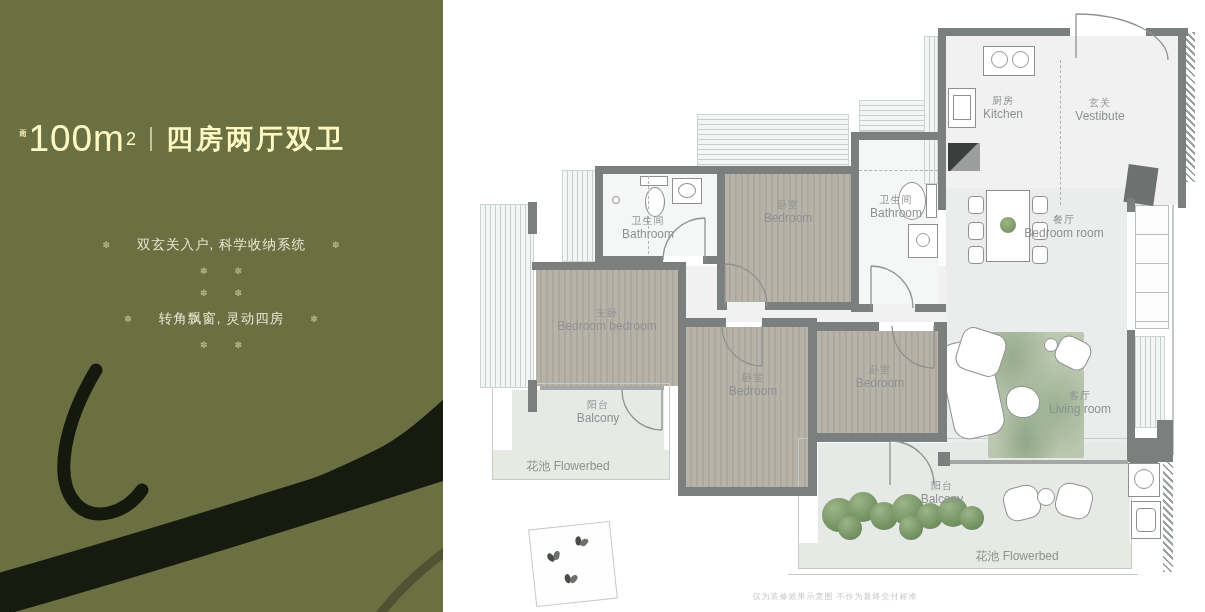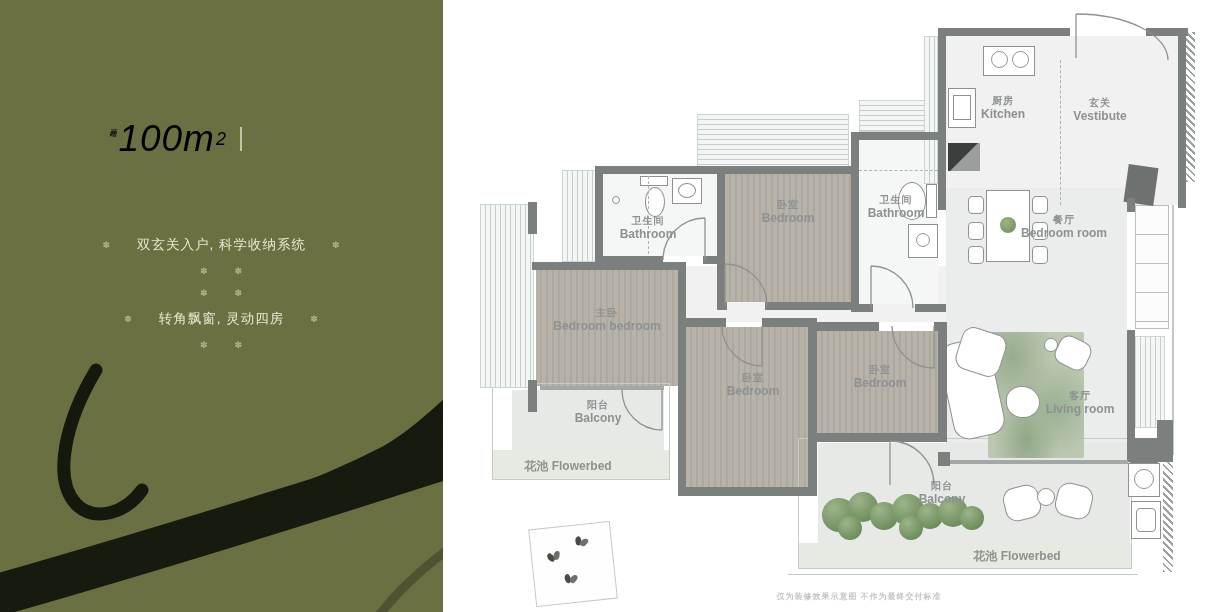--- a/index.html
+++ b/index.html
@@ -5,21 +5,21 @@
   html,body{margin:0;padding:0;background:#ffffff;}
   #stage{position:relative;width:1205px;height:612px;background:#ffffff;overflow:hidden;
          font-family:"Liberation Sans","DejaVu Sans",sans-serif;}
   .a{position:absolute;box-sizing:border-box;}
   
   #panel{left:0;top:0;width:443px;height:612px;background:#6b7042;overflow:hidden;}
   #title{left:0;top:48px;width:443px;text-align:center;
          font-family:"Liberation Serif","DejaVu Serif",serif;font-size:47px;letter-spacing:5px;
          background:linear-gradient(90deg,#1d3b27 0%,#1d3b27 50%,#2f6b3c 62%,#4a9a52 72%,#2c6a3a 84%,#16321f 100%);
          -webkit-background-clip:text;background-clip:text;color:transparent;white-space:nowrap;}
-  #arealine{left:0;top:118px;width:365px;display:flex;align-items:center;justify-content:center;color:#000000;font-style:italic;}
+  #arealine{left:0;top:118px;width:365px;display:flex;align-items:center;justify-content:center;color:#fef9c3;}
   .area-pre{writing-mode:vertical-rl;font-size:7px;line-height:1.05;letter-spacing:0;opacity:.85;margin-right:2px;height:30px;}
   .area-val{font-size:37px;letter-spacing:1px;}
   .area-sup{font-size:18px;vertical-align:super;line-height:1;margin-left:1px;}
   .area-div{width:0;height:24px;border-left:2px solid #d9d7bd;margin:0 14px;opacity:.8;}
   .area-layout{font-size:27px;font-weight:bold;letter-spacing:3px;}
   #features{left:0;top:236px;width:443px;display:flex;flex-direction:column;gap:12px;}
   .feat{display:flex;align-items:center;justify-content:center;gap:26px;color:#e9e7d2;font-size:13.5px;letter-spacing:1px;}
   .feat .bul{font-size:9px;color:#b9bd8f;opacity:.9;}
   
   .wall{background:#7b7f7d;}
@@ -66,20 +66,21 @@
       <path d="M 250 515 C 330 488, 390 458, 462 418" stroke="#171a0e" stroke-width="24" fill="none" stroke-linecap="round"></path>
       <path d="M 355 470 C 398 450, 424 428, 458 396" stroke="#171a0e" stroke-width="15" fill="none" stroke-linecap="round"></path>
       <path d="M 96 370 C 66 420, 52 478, 76 504 C 94 523, 126 513, 142 490" stroke="#15180c" stroke-width="13" fill="none" stroke-linecap="round"></path>
       <path d="M 380 614 C 402 586, 430 562, 458 542" stroke="#3a3d27" stroke-width="9" fill="none" stroke-linecap="round" opacity="0.55"></path>
     </svg>
     <div id="arealine" class="a">
       <span class="area-pre">建面约</span>
       <span class="area-val">100m</span>
       <span class="area-sup">2</span>
       <span class="area-div"></span>
+      <span class="area-layout">四房两厅双卫</span>
     </div>
     <div id="features" class="a">
       <div class="feat">
         <span class="bul">✽</span>
         <span>双玄关入户, 科学收纳系统</span>
         <span class="bul">✽</span>
       </div>
       <div class="feat">
         <span class="bul">✽</span>
         <span class="bul">✽</span>
@@ -93,21 +94,21 @@
         <span>转角飘窗, 灵动四房</span>
         <span class="bul">✽</span>
       </div>
       <div class="feat">
         <span class="bul">✽</span>
         <span class="bul">✽</span>
       </div>
     </div>
   </div>
 
-  <div class="a" style="left:0;top:0;width:1205px;height:443px;font-weight:bold;">
+  <div class="a" style="left:0;top:0;width:1205px;height:443px;">
 
     <div class="a marble" style="left:946px;top:36px;width:121px;height:152px;"></div>
     <div class="a marble" style="left:1067px;top:36px;width:111px;height:169px;"></div>
     <div class="a marble2" style="left:946px;top:188px;width:181px;height:142px;"></div>
     <div class="a marble2" style="left:946px;top:330px;width:181px;height:130px;"></div>
     <div class="a marble" style="left:686px;top:266px;width:260px;height:56px;"></div>
     <div class="a bathf" style="left:603px;top:174px;width:114px;height:82px;"></div>
     <div class="a bathf" style="left:859px;top:140px;width:79px;height:164px;"></div>
     <div class="a wood" style="left:725px;top:174px;width:126px;height:128px;"></div>
     <div class="a wood" style="left:536px;top:270px;width:142px;height:116px;"></div>
@@ -304,15 +305,15 @@
       <span>花池</span>
       <span>Flowerbed</span>
     </div>
 
     <div class="a" style="left:532px;top:525px;width:82px;height:78px;border:1px solid #c6c9c5;transform:rotate(-6deg);background:#fefefe;">
       <span class="a bfly" style="left:16px;top:24px;transform:rotate(-15deg);"></span>
       <span class="a bfly" style="left:44px;top:12px;transform:rotate(20deg);"></span>
       <span class="a bfly" style="left:30px;top:48px;transform:rotate(8deg);"></span>
     </div>
 
-    <div class="a" id="disclaimer" style="left:835px;top:596px;margin-left:24px;">仅为装修效果示意图 不作为最终交付标准</div>
+    <div class="a" id="disclaimer" style="left:835px;top:596px;">仅为装修效果示意图 不作为最终交付标准</div>
   </div>
 </div>
 
 </body></html>

